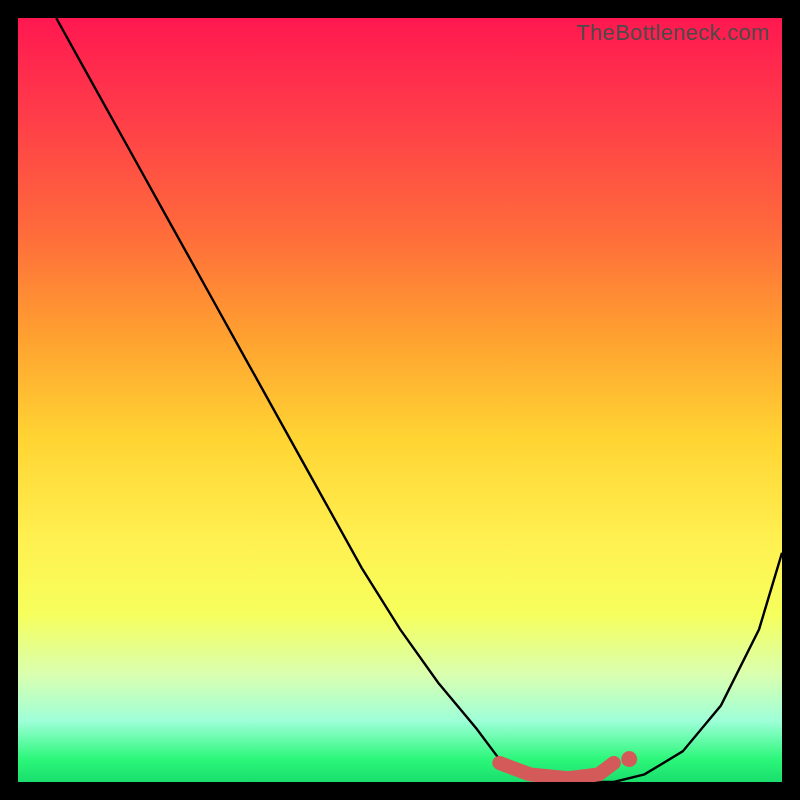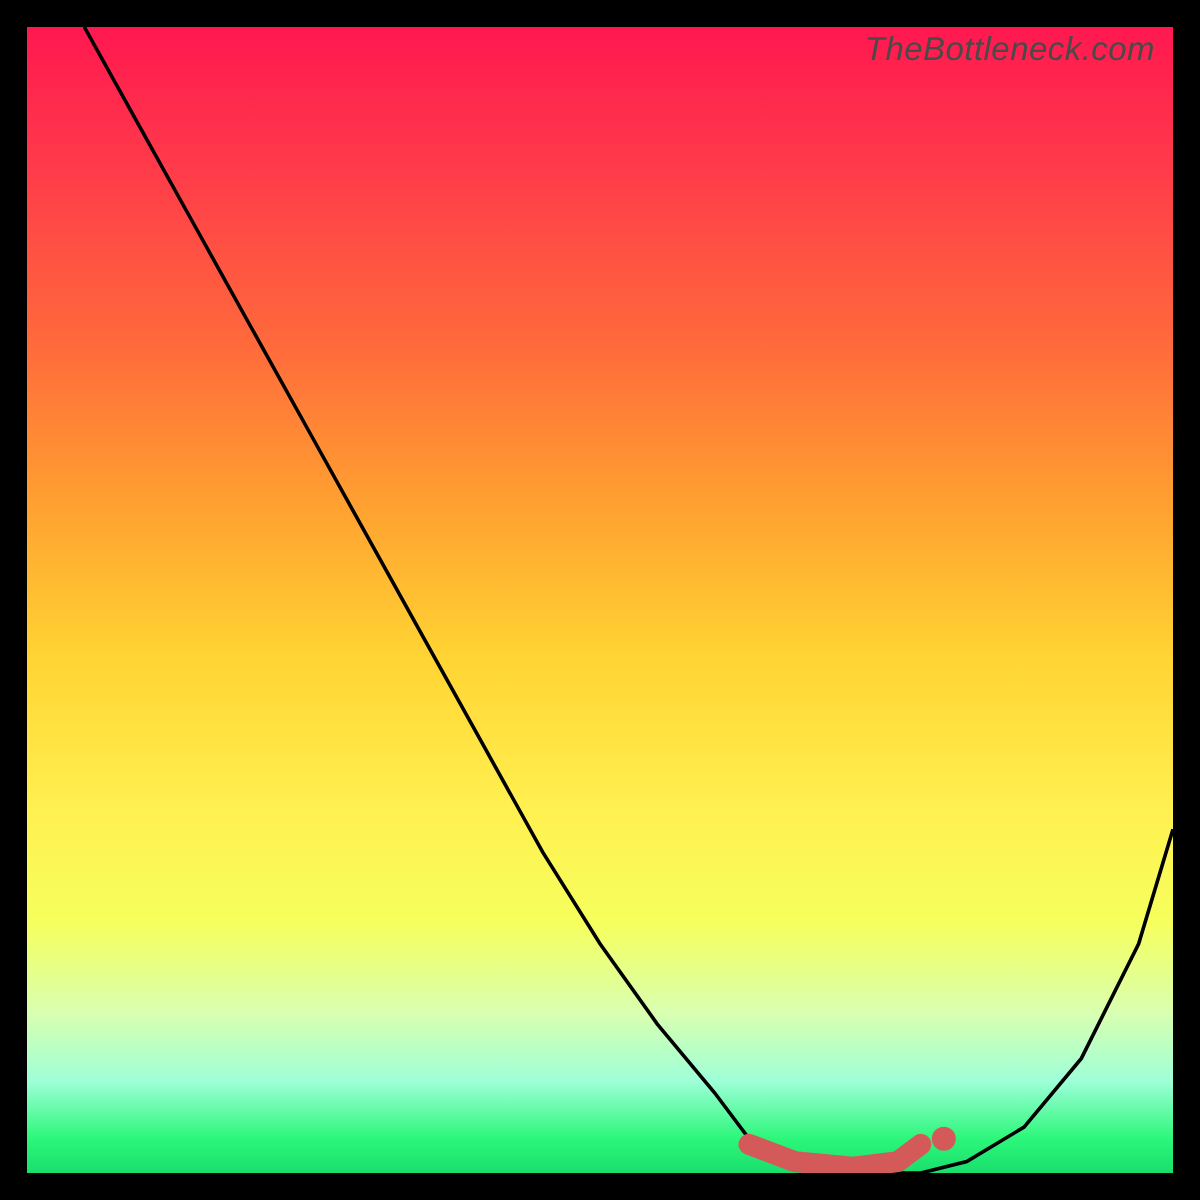--- a/index.html
+++ b/index.html
@@ -38,21 +38,20 @@
   }
   .watermark {
     position: absolute;
     top: 2px;
     right: 12px;
     color: #4a4a4a;
     font-size: 22px;
     font-weight: 500;
     letter-spacing: 0.3px;
     z-index: 5;
-    font-style: italic;
   }
   svg.curve {
     position: absolute;
     left: 0;
     top: 0;
     width: 764px;
     height: 764px;
   }
 </style>
 </head>

